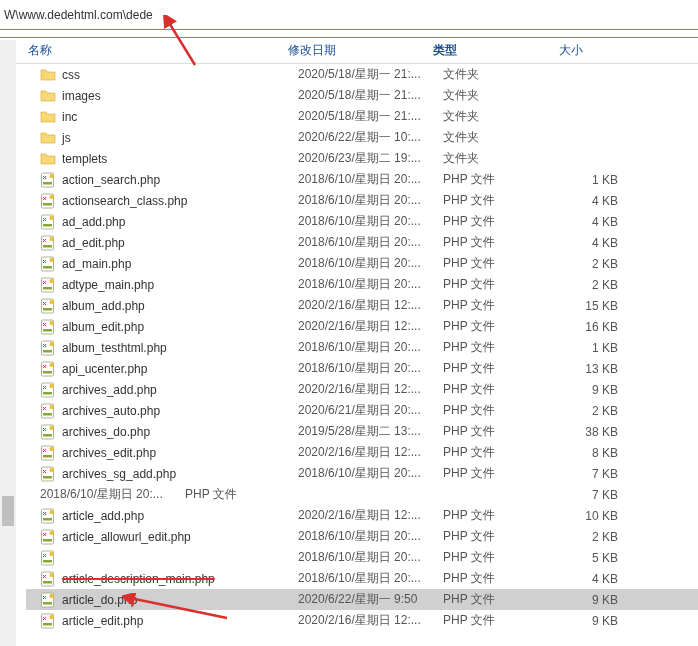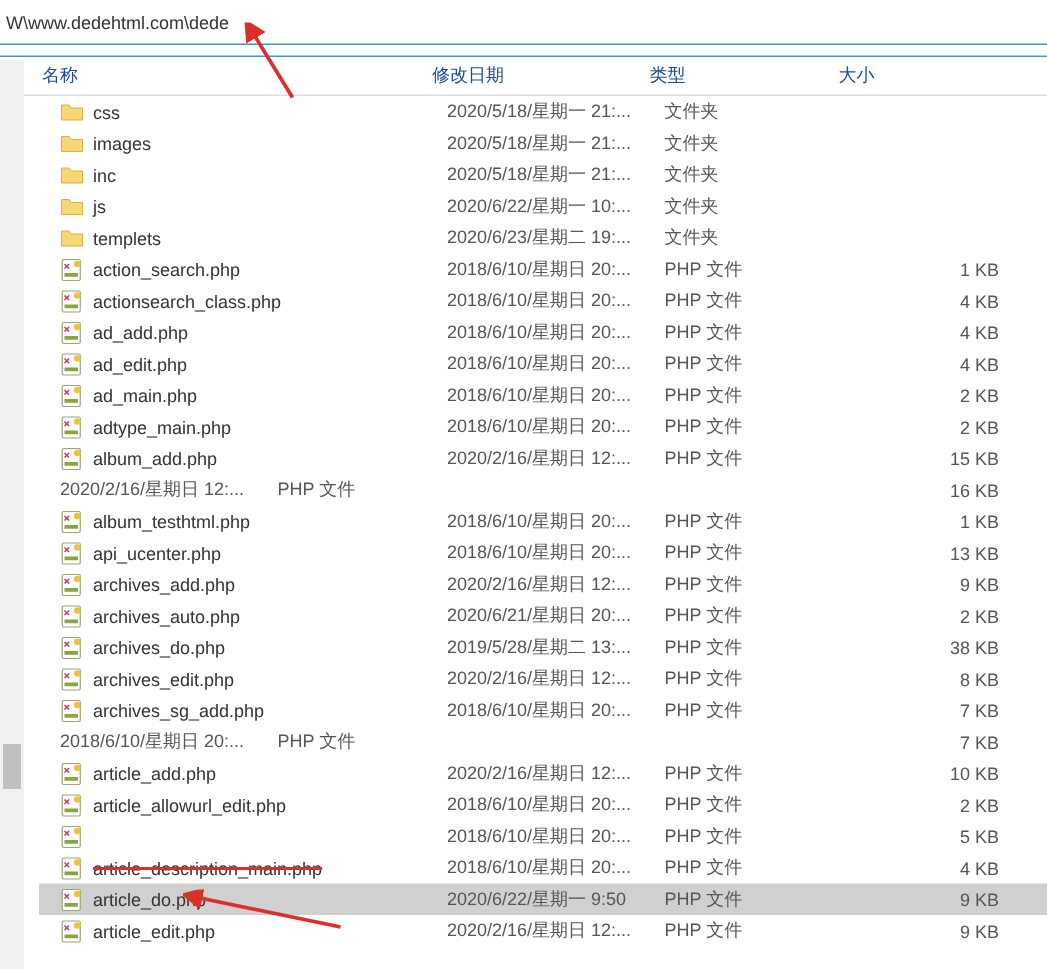--- a/index.html
+++ b/index.html
@@ -3,30 +3,30 @@
 <meta charset="utf-8">
 <style>
   * { box-sizing: border-box; margin: 0; padding: 0; }
   body { font-family: "Microsoft YaHei", "Segoe UI", sans-serif; font-size: 12px; background: #fff; width: 698px; height: 646px; overflow: hidden; position: relative; }
   .path-bar { height: 30px; border-bottom: 1px solid #3498db; display: flex; align-items: center; padding-left: 4px; text-align: center; }
   .path-text { color: #333; }
   .separator { height: 8px; border-bottom: 1px solid #3498db; }
   .header-row { display: flex; height: 26px; align-items: center; padding-left: 28px; color: #1a4d8f; border-bottom: 1px solid #ddd; }
   .col-name { width: 260px; }
   .col-date { width: 145px; }
-  .col-type { width: 126px; }
+  .col-type { width: 126px; font-weight: bold; }
   .col-size { flex: 1; }
   .list { padding-left: 26px; }
   .row { display: flex; height: 21px; align-items: center; padding-left: 14px; }
   .row.selected { background: #d0d0d0; }
   .icon { width: 16px; height: 16px; margin-right: 6px; flex-shrink: 0; }
   .cell-name { width: 258px; display: flex; align-items: center; color: #333; }
   .cell-date { width: 145px; color: #555; }
   .cell-type { width: 126px; color: #555; }
-  .cell-size { flex: 1; text-align: right; padding-right: 32px; color: #555; }
+  .cell-size { flex: 1; text-align: right; padding-right: 80px; color: #555; }
   svg { display: block; }
   .arrow { position: absolute; pointer-events: none; }
   .scrollbar-gutter { position: absolute; left: 0; top: 40px; width: 16px; height: 606px; background: #f0f0f0; }
   .scroll-thumb { position: absolute; left: 2px; top: 456px; width: 12px; height: 30px; background: #c0c0c0; }
   .strike { text-decoration: line-through; text-decoration-color: #d9302c; text-decoration-thickness: 2px; }
 </style>
 </head>
 <body>
 
 <div class="path-bar">
@@ -189,20 +189,29 @@
           <circle cx="11.5" cy="4" r="2.2" fill="#f0c23a"></circle>
           <path d="M3 4 L6 7 M3 7 L6 4" stroke="#c36" stroke-width="1"></path>
         </svg>
         <span>album_add.php</span>
       </div>
       <div class="cell-date">2020/2/16/星期日 12:...</div>
       <div class="cell-type">PHP 文件</div>
       <div class="cell-size">15 KB</div>
     </div>
     <div class="row">
+      <div class="cell-name">
+        <svg class="icon" viewBox="0 0 16 16">
+          <rect x="1.5" y="1" width="12" height="14" rx="1" fill="#fff" stroke="#9aa37a" stroke-width="0.8"></rect>
+          <rect x="3" y="10" width="9" height="2.5" fill="#8aa63a"></rect>
+          <circle cx="11.5" cy="4" r="2.2" fill="#f0c23a"></circle>
+          <path d="M3 4 L6 7 M3 7 L6 4" stroke="#c36" stroke-width="1"></path>
+        </svg>
+        <span>album_edit.php</span>
+      </div>
       <div class="cell-date">2020/2/16/星期日 12:...</div>
       <div class="cell-type">PHP 文件</div>
       <div class="cell-size">16 KB</div>
     </div>
     <div class="row">
       <div class="cell-name">
         <svg class="icon" viewBox="0 0 16 16">
           <rect x="1.5" y="1" width="12" height="14" rx="1" fill="#fff" stroke="#9aa37a" stroke-width="0.8"></rect>
           <rect x="3" y="10" width="9" height="2.5" fill="#8aa63a"></rect>
           <circle cx="11.5" cy="4" r="2.2" fill="#f0c23a"></circle>

